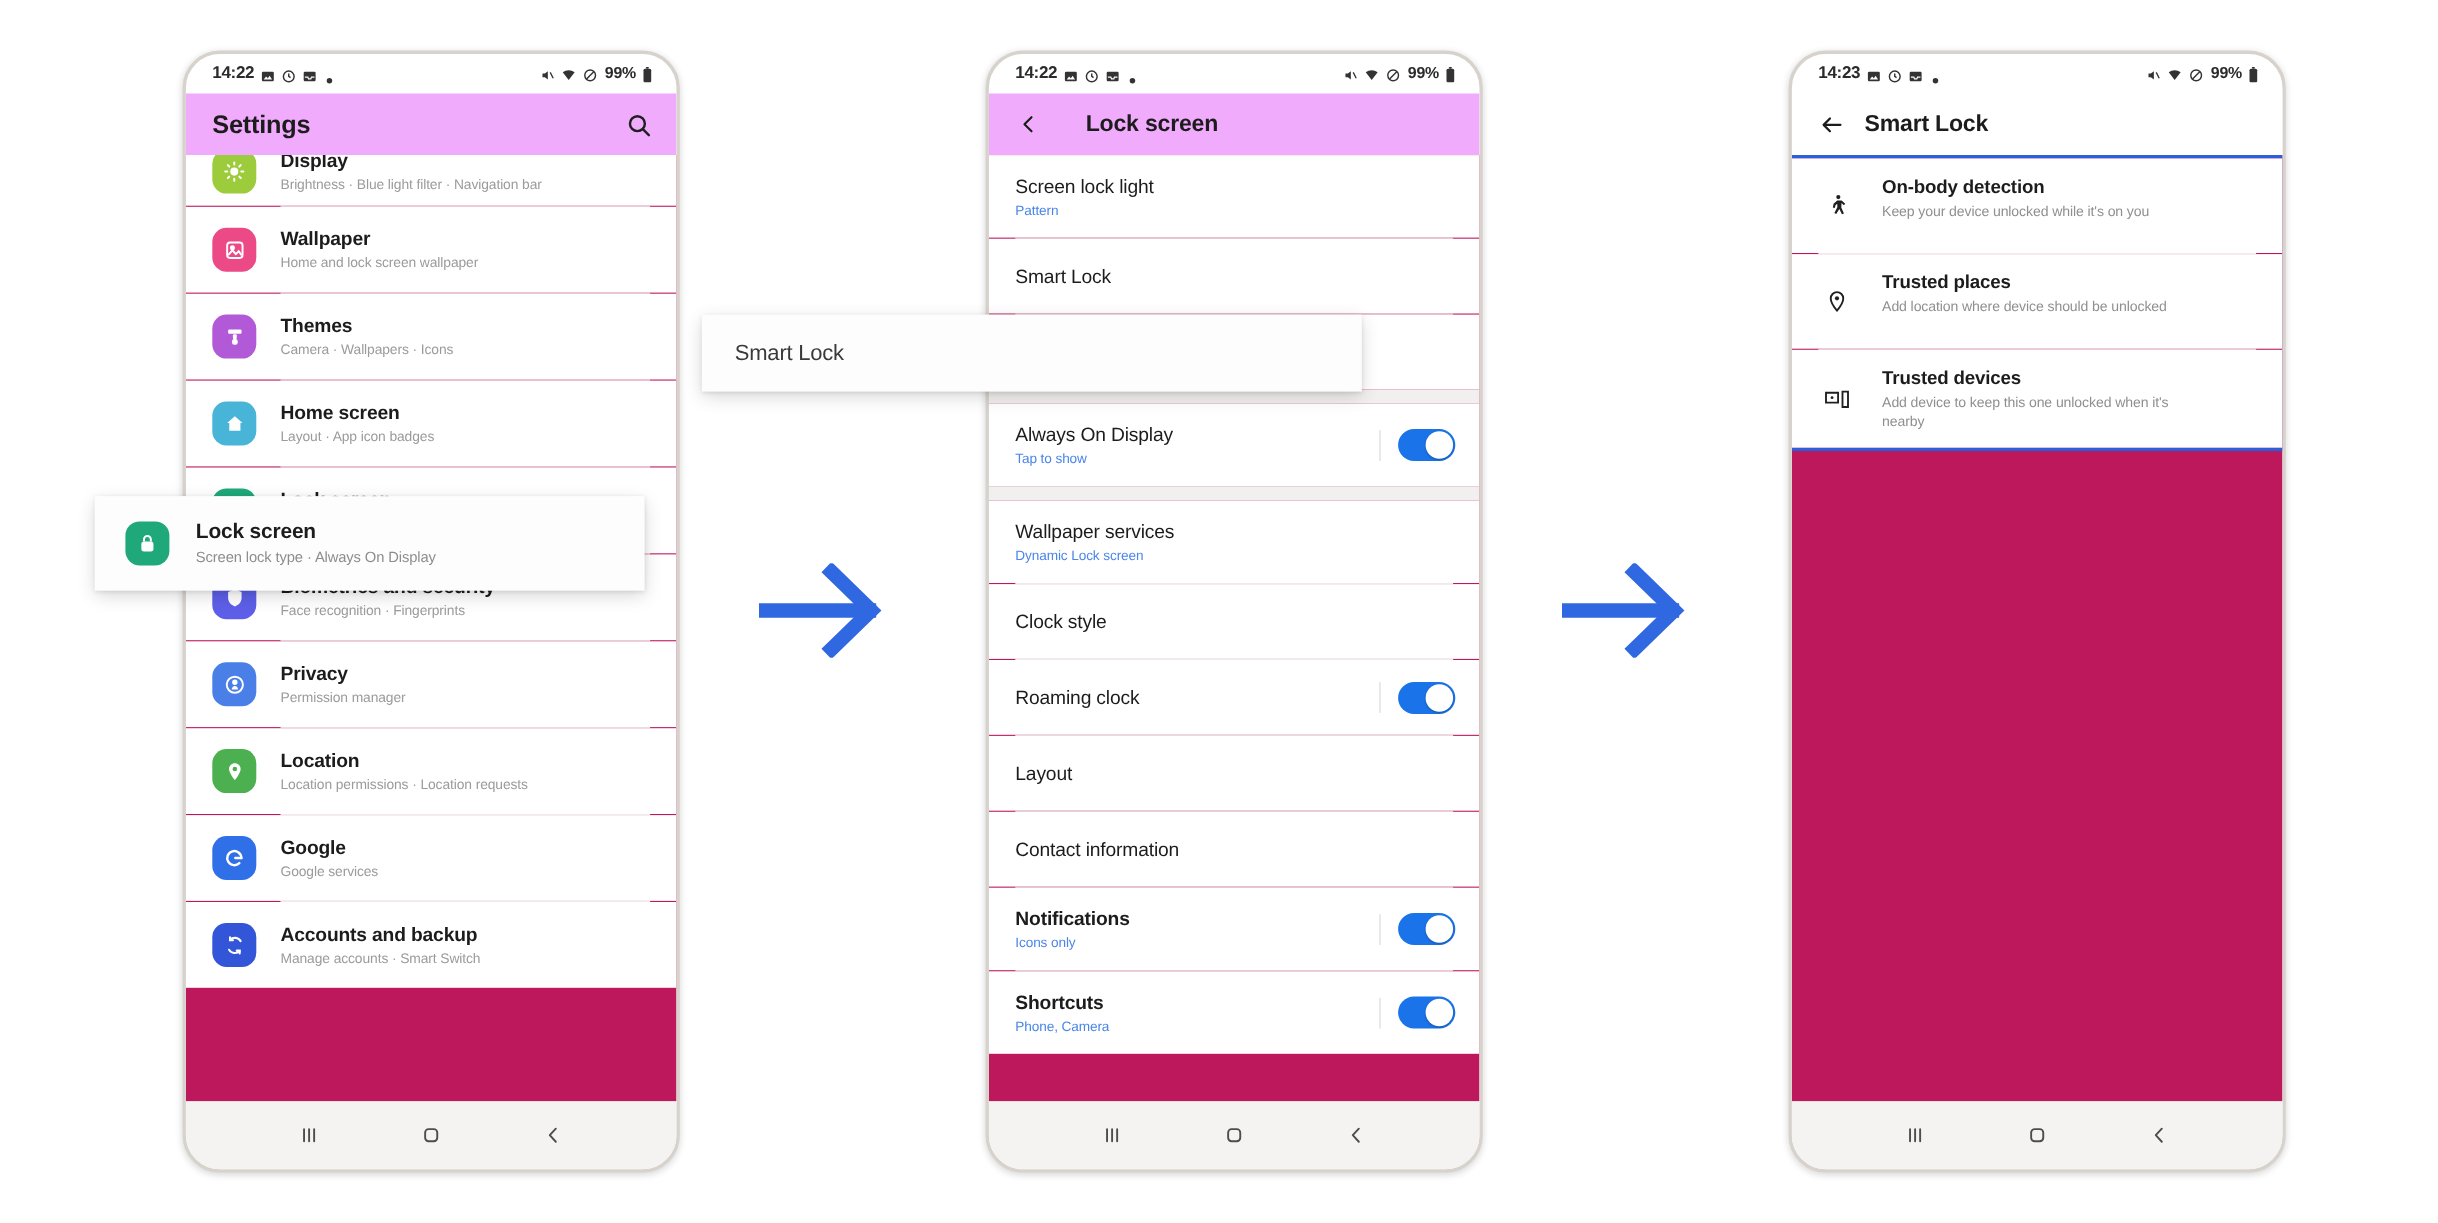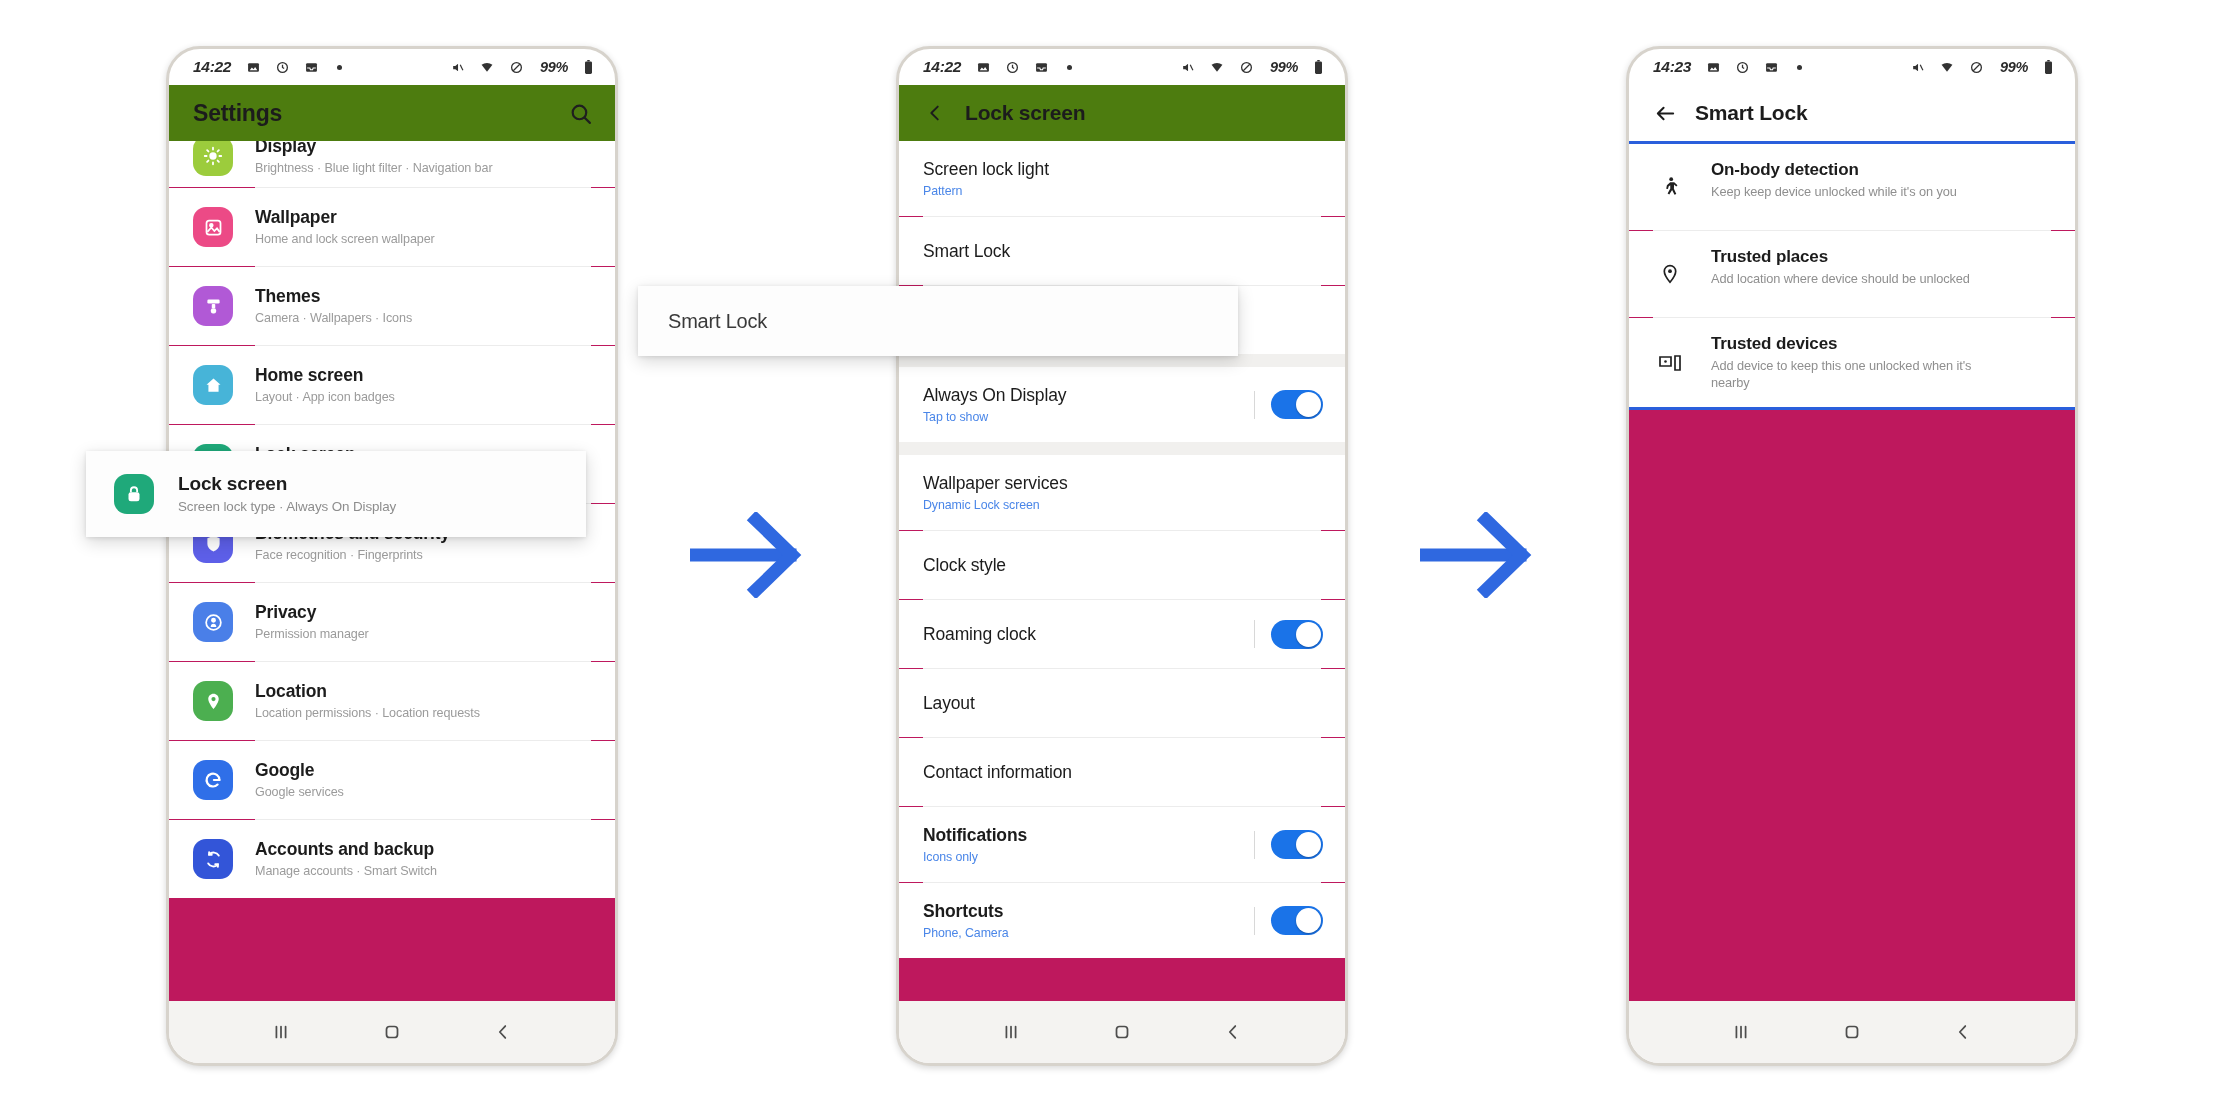--- a/index.html
+++ b/index.html
@@ -27,32 +27,32 @@
   .screen { position:absolute; inset:0; display:flex; flex-direction:column; }
 
   
   .statusbar {
     height:36px; flex:0 0 36px;
     display:flex; align-items:center; justify-content:space-between;
     padding:0 22px 0 24px;
     font-size:15px; color:#2b2b2b; font-weight:600;
     letter-spacing:.2px;
   }
-  .sb-left, .sb-right { display:flex; align-items:center; gap:16px;font-style:italic; }
+  .sb-left, .sb-right { display:flex; align-items:flex-end; gap:6px; }
   .sb-time { font-size:15.5px; font-weight:600; letter-spacing:-.3px; }
   .sb-ico { display:inline-flex; align-items:center; }
   .sb-pct { font-size:14.5px; font-weight:600; letter-spacing:-.3px; margin-left:1px;}
   .sb-dot { width:5px; height:5px; border-radius:50%; background:#333; display:inline-block; margin-left:3px;}
 
   
   .appbar {
     flex:0 0 56px; display:flex; align-items:center;
     padding:0 22px 0 24px; position:relative;
   }
-  .appbar.grey { background:#4d7c0f; }
+  .appbar.grey { background:#f0abfc;gap:22px; }
   .appbar-title { font-size:23px; font-weight:700; color:#1c1c1c; letter-spacing:-.2px; }
   .appbar.withback .appbar-title { font-size:21px; font-weight:700; margin-left:18px; }
   .back-chevron, .back-arrow {
     display:inline-flex; align-items:center; justify-content:center;
     width:24px; height:24px; color:#1c1c1c; cursor:pointer;
   }
   .search-btn { margin-left:auto; display:inline-flex; cursor:pointer; }
 
   
   .content { flex:1 1 auto; position:relative; overflow:hidden; background:#be185d; }
@@ -640,21 +640,21 @@
 
           <div class="glyphrow">
             <span class="gicon">
               <svg width="24" height="24" viewBox="0 0 24 24" fill="#202020">
                   <circle cx="13.2" cy="4.2" r="1.9"></circle>
                   <path d="M12.2 7.2l-3.3 3.1-.7 3.4 1.8.4.6-2.6 1.6-1.2.1 3.1-2.7 5.2 1.7.9 2.8-4.6 2.4 4.9 1.8-.8-2.4-5.3.2-4.1 2.1 1.9 1.3-1.3-3.3-3z"></path>
                 </svg>
             </span>
             <span class="gtext">
               <div class="gtitle">On-body detection</div>
-              <div class="gsub">Keep keep device unlocked while it's on you</div>
+              <div class="gsub">Keep your device unlocked while it's on you</div>
             </span>
           </div>
           <div class="divider full"></div>
 
           <div class="glyphrow">
             <span class="gicon">
               <svg width="24" height="24" viewBox="0 0 24 24" fill="none" stroke="#202020" stroke-width="1.7">
                   <path d="M12 3.6c-3.2 0-5.7 2.5-5.7 5.7 0 4.2 5.7 11 5.7 11s5.7-6.8 5.7-11c0-3.2-2.5-5.7-5.7-5.7z"></path>
                   <circle cx="12" cy="9.2" r="1.9" fill="#202020" stroke="none"></circle>
                 </svg>

